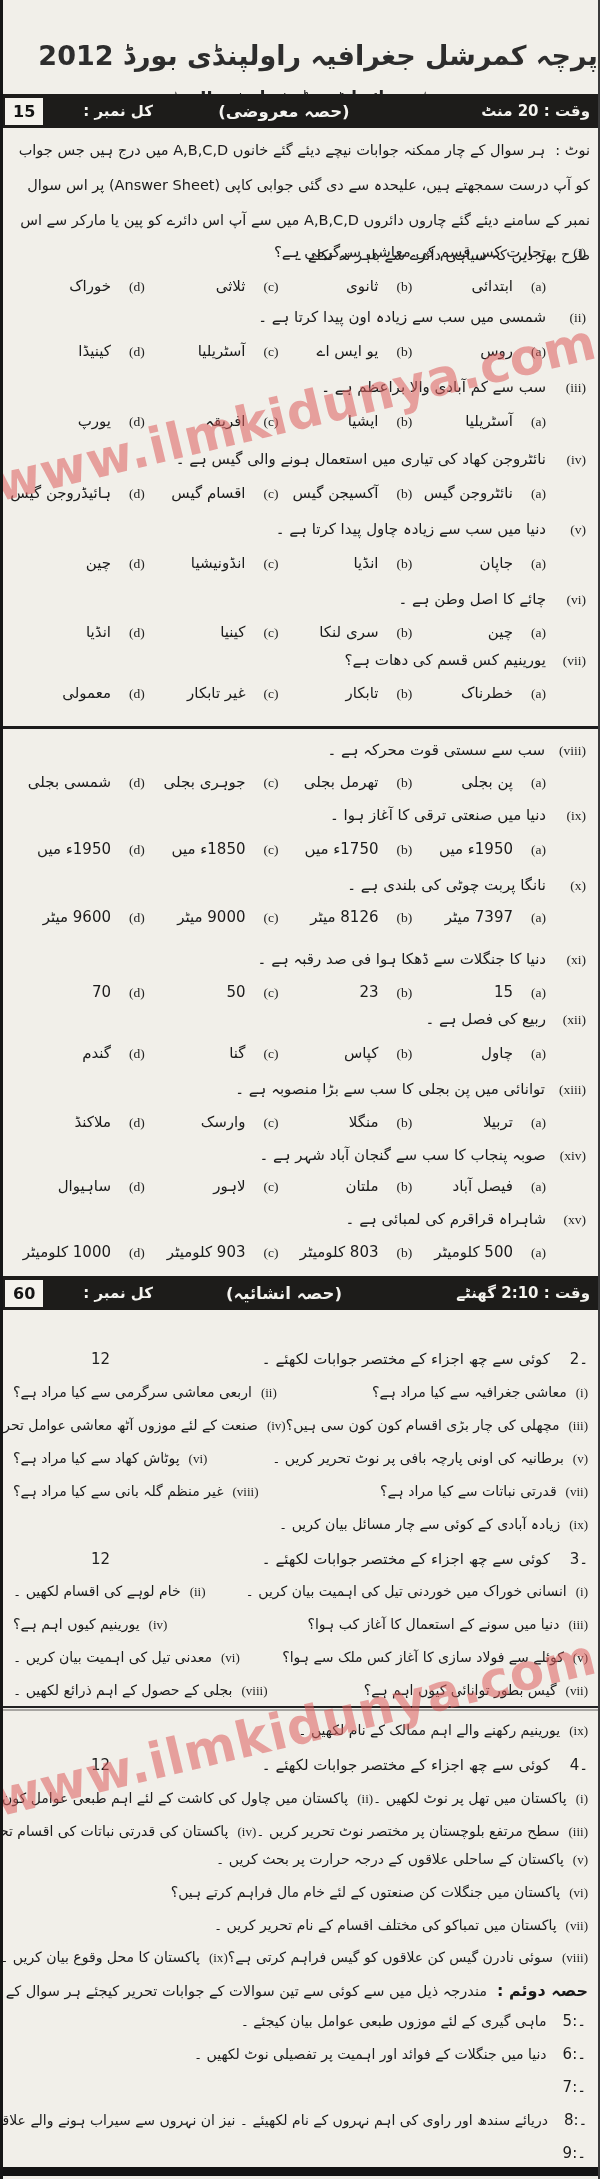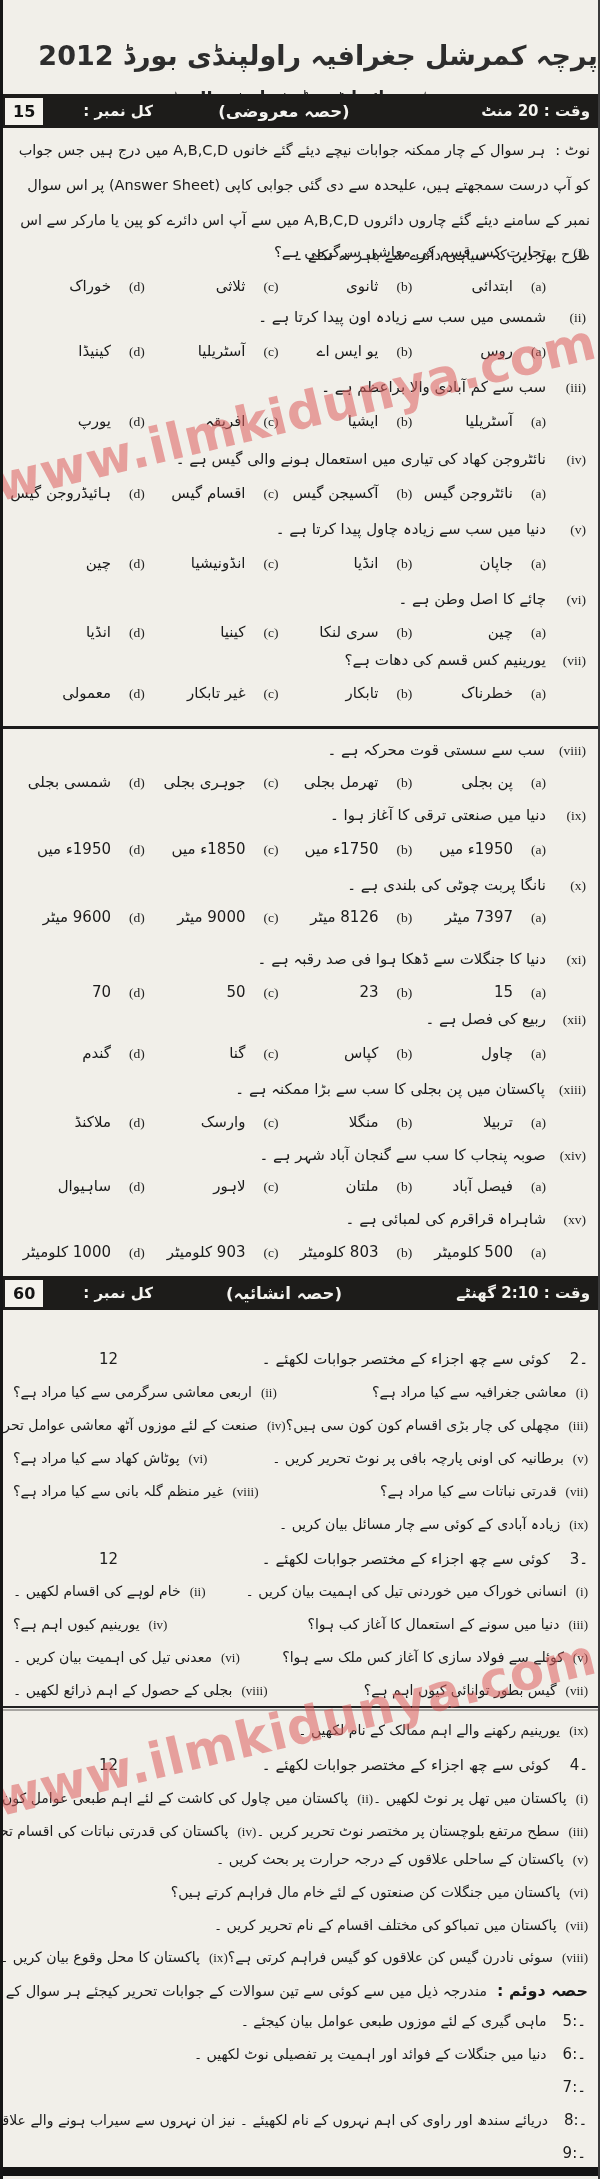--- a/index.html
+++ b/index.html
@@ -22,21 +22,21 @@
   .qtext{font-size:15px;}
   .opts{display:flex;direction:rtl;padding:0 52px 0 8px;font-size:15px;}
   .opt{width:25%;display:flex;direction:rtl;align-items:baseline;gap:18px;white-space:nowrap;}
   .ol{font-family:"Liberation Serif","DejaVu Serif",serif;font-size:13.5px;font-style:normal;color:#222;}
   .ot{font-weight:normal;font-size:15px;}
   .hr{height:3px;background:#1c1c1c;}
   .hr2{height:2px;background:#222;box-shadow:0 3px 0 rgba(30,30,30,.35);}
   .h1{ text-align:center;font-size:20px;font-weight:bold;direction:rtl;}
   .qhead{display:flex;direction:rtl;align-items:baseline;gap:16px;padding:0 10px;font-size:15px;}
   .qlabel{direction:ltr;font-size:15px;min-width:22px;text-align:right;}
-  .marks{position:absolute;left:96px;top:0;font-size:15px;}
+  .marks{position:absolute;left:88px;top:0;font-size:15px;}
   .erow{display:flex;direction:rtl;align-items:baseline;padding:0 10px;font-size:14px;white-space:nowrap;}
   .erow2{justify-content:space-between;}
   .epart{display:flex;direction:rtl;align-items:baseline;gap:9px;}
   .pnum{font-family:"Liberation Serif","DejaVu Serif",serif;font-size:13px;color:#222;}
   .p2head{display:flex;direction:rtl;align-items:baseline;gap:10px;padding:0 10px;font-size:14.5px;white-space:nowrap;}
   .p2head .b{font-weight:bold;font-size:16px;}
   .lq{display:flex;direction:rtl;align-items:baseline;gap:16px;padding:0 12px 0 8px;font-size:14px;white-space:nowrap;}
   .wm{position:absolute;left:-8px;white-space:nowrap;font-size:50px;font-weight:bold;
       color:rgba(220,92,92,.55);transform:rotate(-13.5deg);transform-origin:0 50%;
       letter-spacing:1px;pointer-events:none;z-index:5;}
@@ -339,21 +339,21 @@
         <span class="ot">گنا</span>
       </span>
     <span class="opt">
         <span class="ol">(d)</span>
         <span class="ot">گندم</span>
       </span>
   </div>
 
   <div class="abs mcq" style="top:1080px">
       <span class="qnum">(xiii)</span>
-      <span class="qtext">پاکستان میں پن بجلی کا سب سے بڑا ممکنہ ہے ۔</span>
+      <span class="qtext">توانائی میں پن بجلی کا سب سے بڑا منصوبہ ہے ۔</span>
     </div>
   <div class="abs opts" style="top:1113px">
     <span class="opt">
         <span class="ol">(a)</span>
         <span class="ot">تربیلا</span>
       </span>
     <span class="opt">
         <span class="ol">(b)</span>
         <span class="ot">منگلا</span>
       </span>

